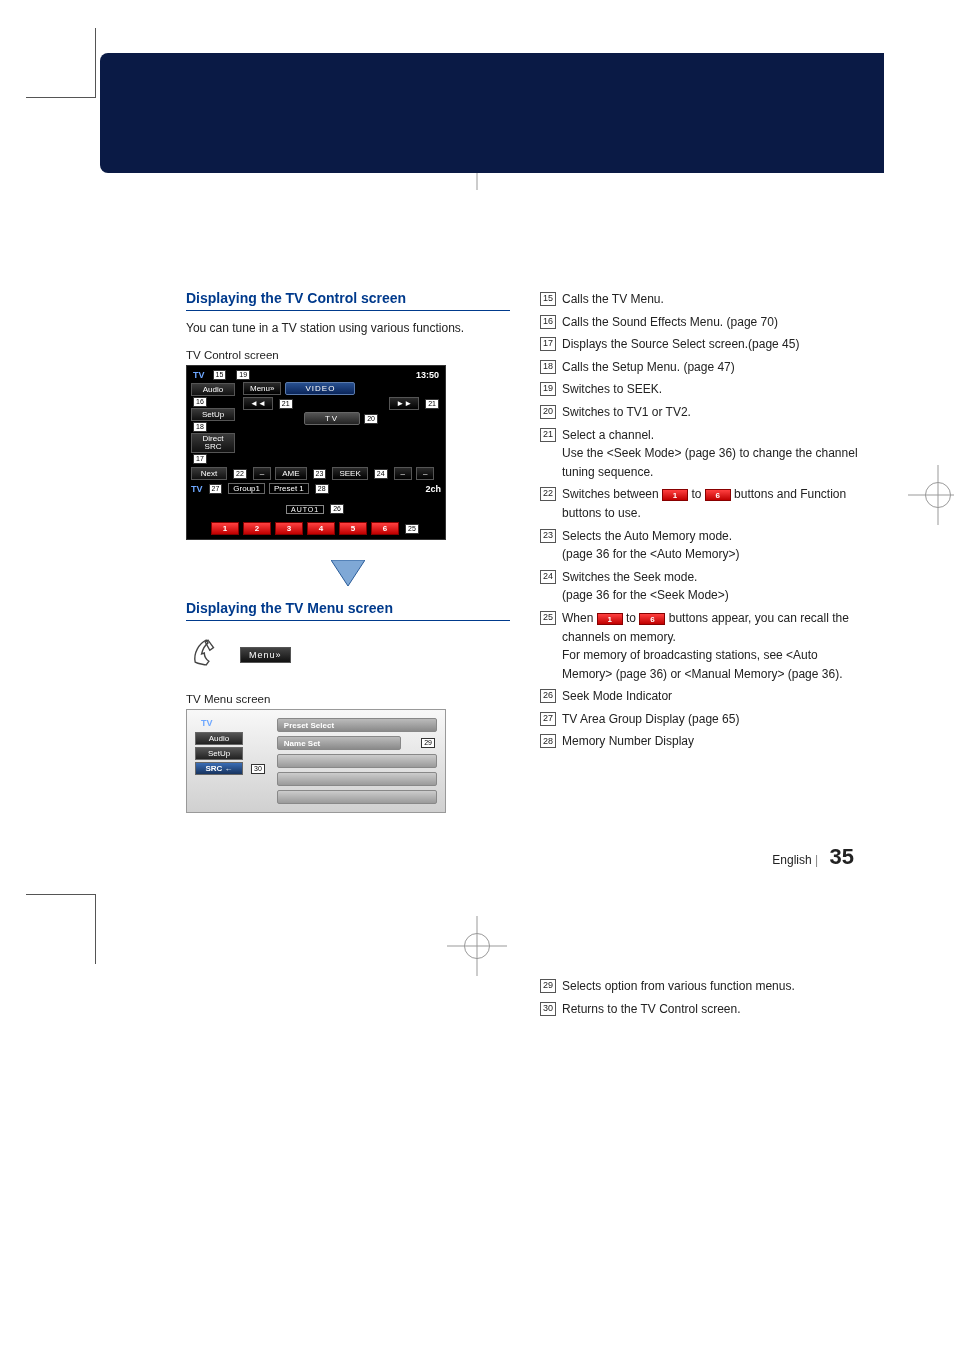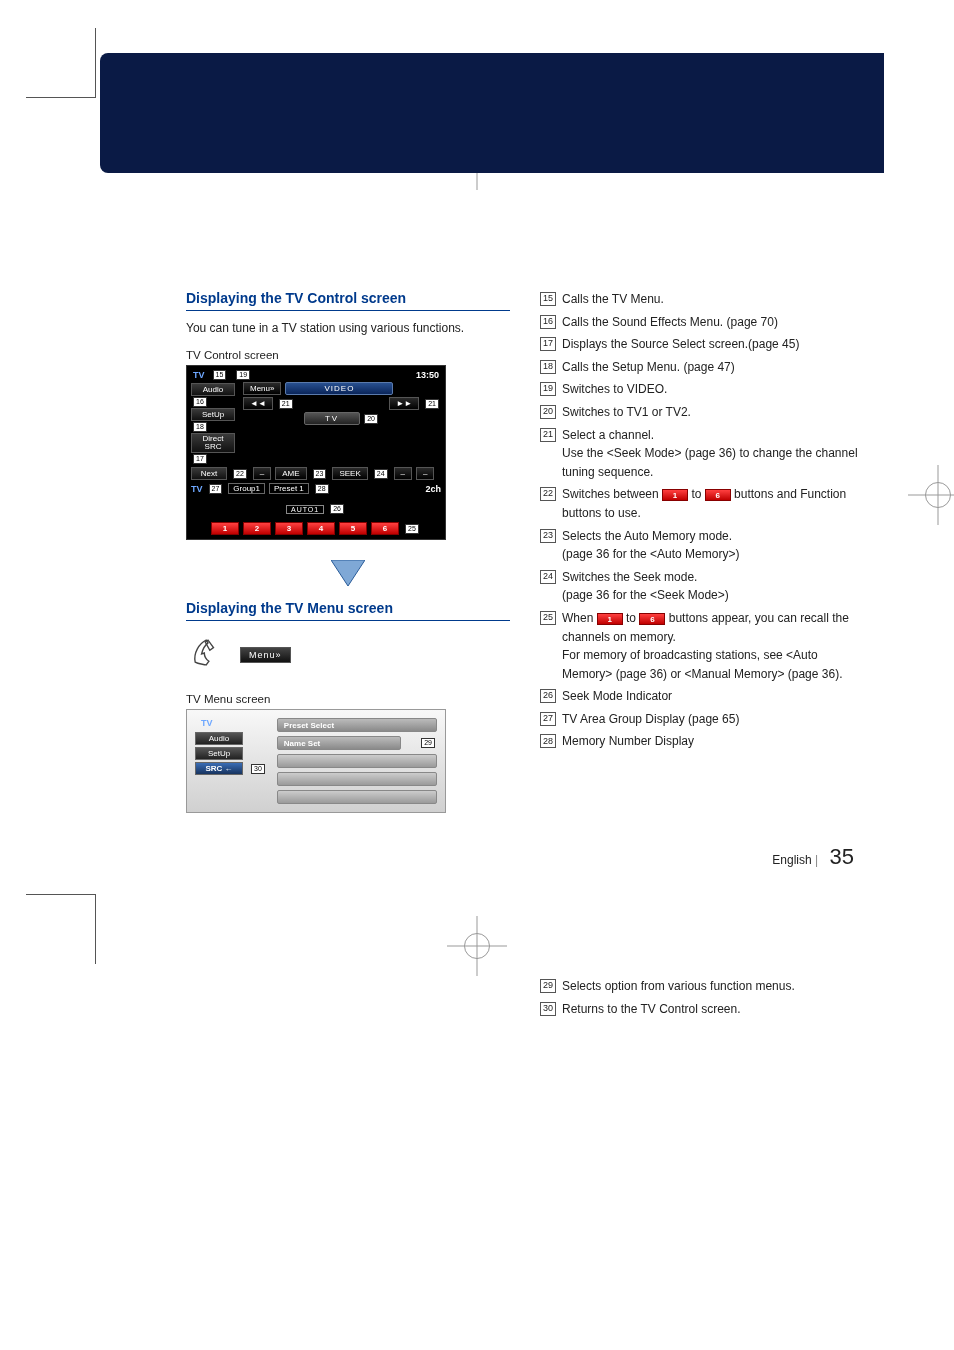--- a/index.html
+++ b/index.html
@@ -133,21 +133,21 @@
     padding:1px 6px;
     text-align:center;
   }
   .video-pill {
     background:linear-gradient(#285090,#0a255a);
     border:1px solid #5a7aac;
     border-radius:2px;
     color:#fff;
     font-size:8px;
     letter-spacing:1px;
-    padding:1px 38px;
+    padding:1px 19px;
   }
   .tv-pill {
     background:linear-gradient(#555,#222);
     border:1px solid #666;
     border-radius:2px;
     color:#fff;
     font-size:8px;
     letter-spacing:2px;
     padding:1px 20px;
   }
@@ -262,21 +262,21 @@
     padding-left:6px;
     background:linear-gradient(#bbb,#8a8a8a);
   }
   
   .pg-footer {
     position:absolute;
     bottom:120px;
     right:100px;
     font-size:12px;
   }
-  .pg-footer .num { font-size:22px; font-weight:normal; margin-left:8px; }
+  .pg-footer .num { font-size:22px; font-weight:bold; margin-left:8px; }
   
   .crosshair {
     position:absolute;
     width:60px;
     height:60px;
   }
   .crosshair::before, .crosshair::after {
     content:"";
     position:absolute;
     background:#999;
@@ -464,21 +464,21 @@
           <li>
             <span class="nbox">17</span>
             <span class="txt">Displays the Source Select screen.(page 45)</span>
           </li>
           <li>
             <span class="nbox">18</span>
             <span class="txt">Calls the Setup Menu. (page 47)</span>
           </li>
           <li>
             <span class="nbox">19</span>
-            <span class="txt">Switches to VIDEO.</span>
+            <span class="txt">Switches to SEEK.</span>
           </li>
           <li>
             <span class="nbox">20</span>
             <span class="txt">Switches to TV1 or TV2.</span>
           </li>
           <li>
             <span class="nbox">21</span>
             <span class="txt">Select a channel.<br>Use the &lt;Seek Mode&gt; (page 36) to change the channel tuning sequence.</span>
           </li>
           <li>

